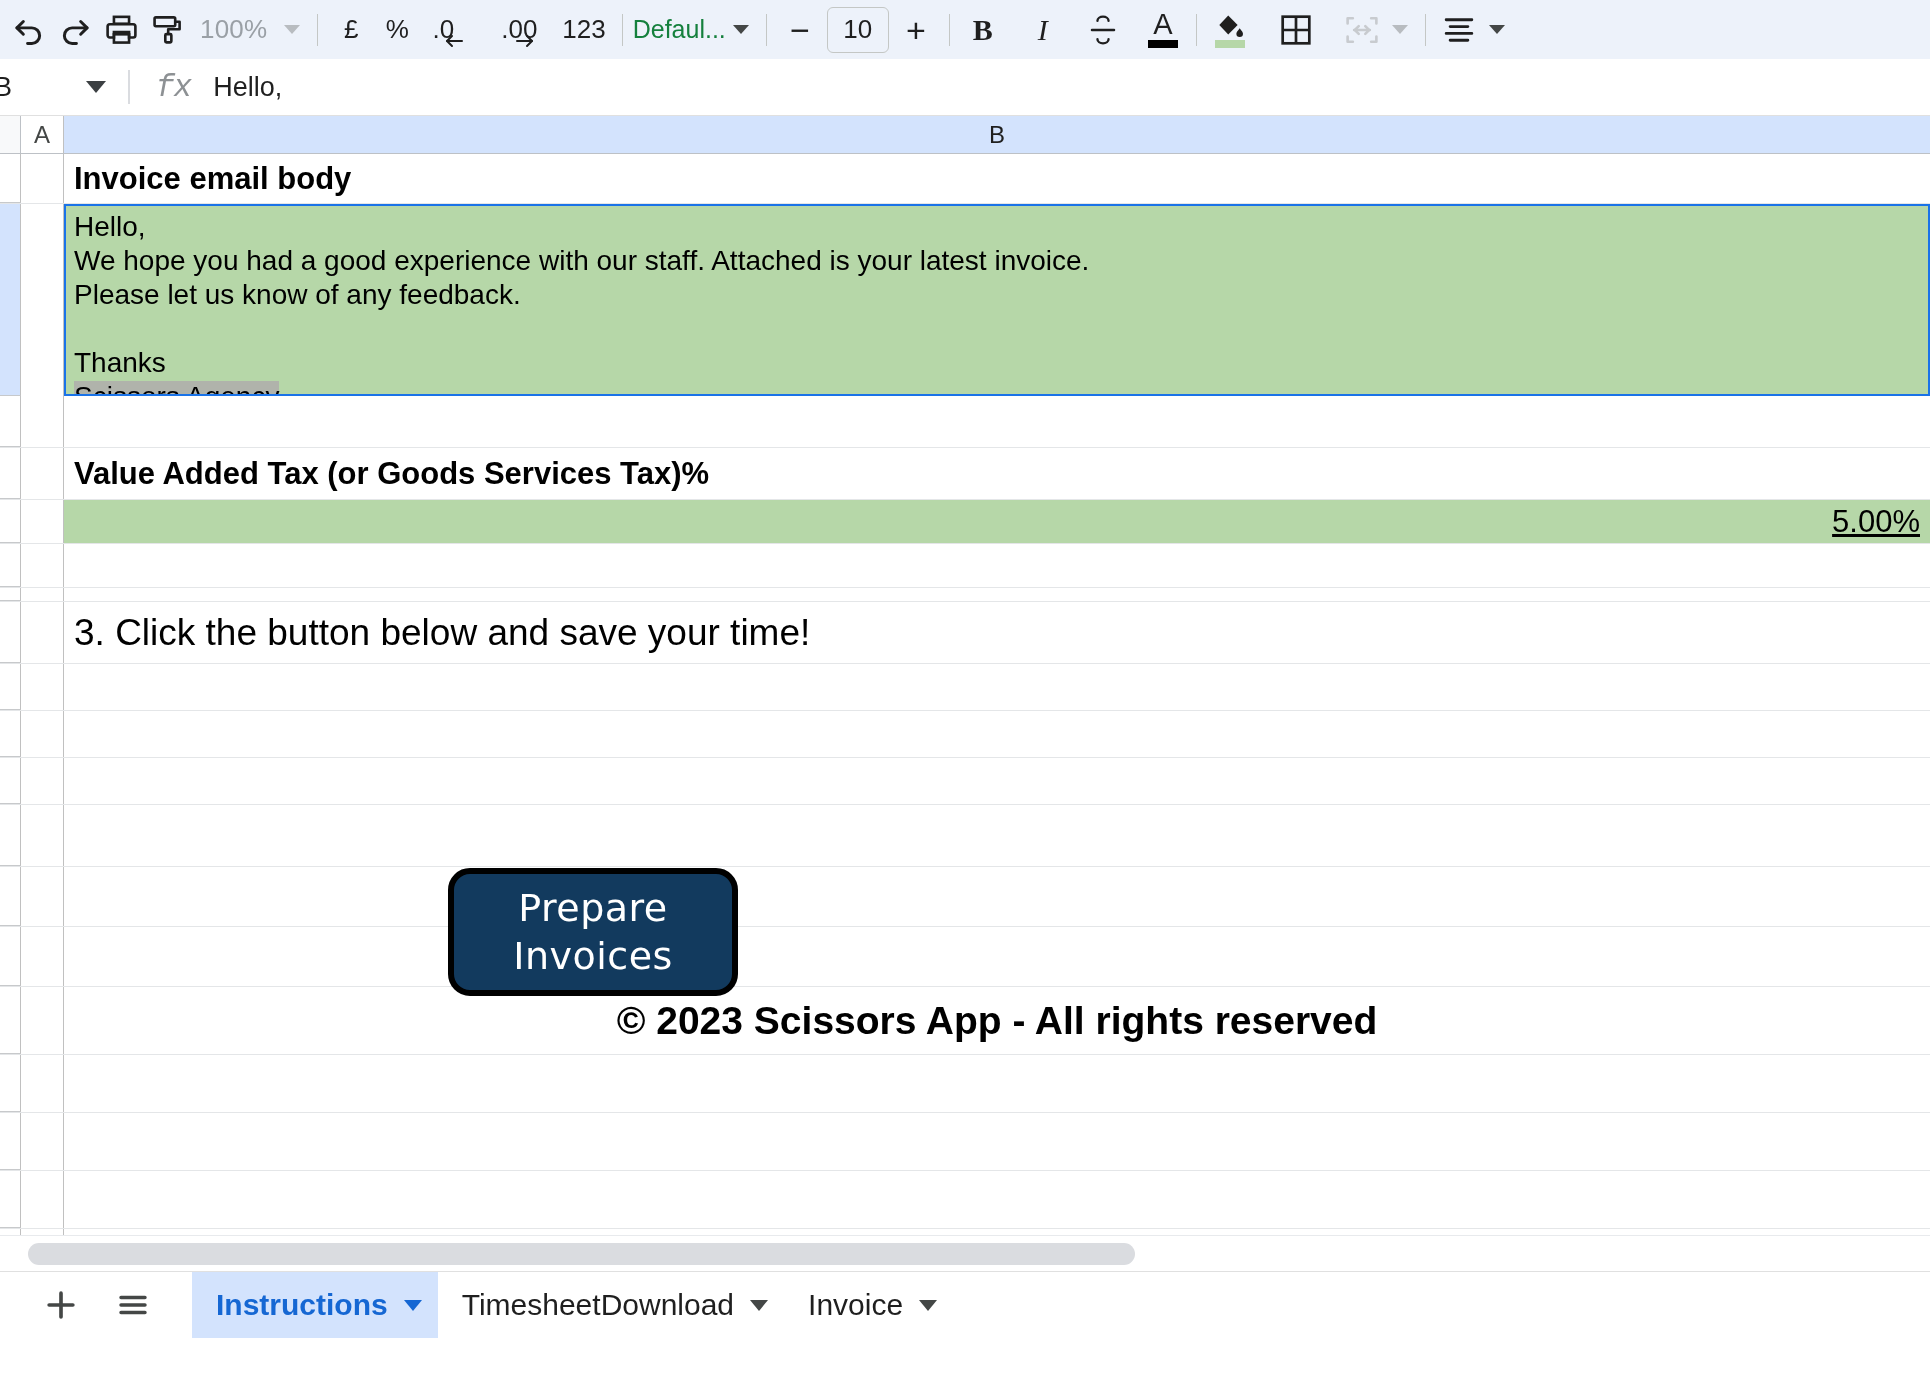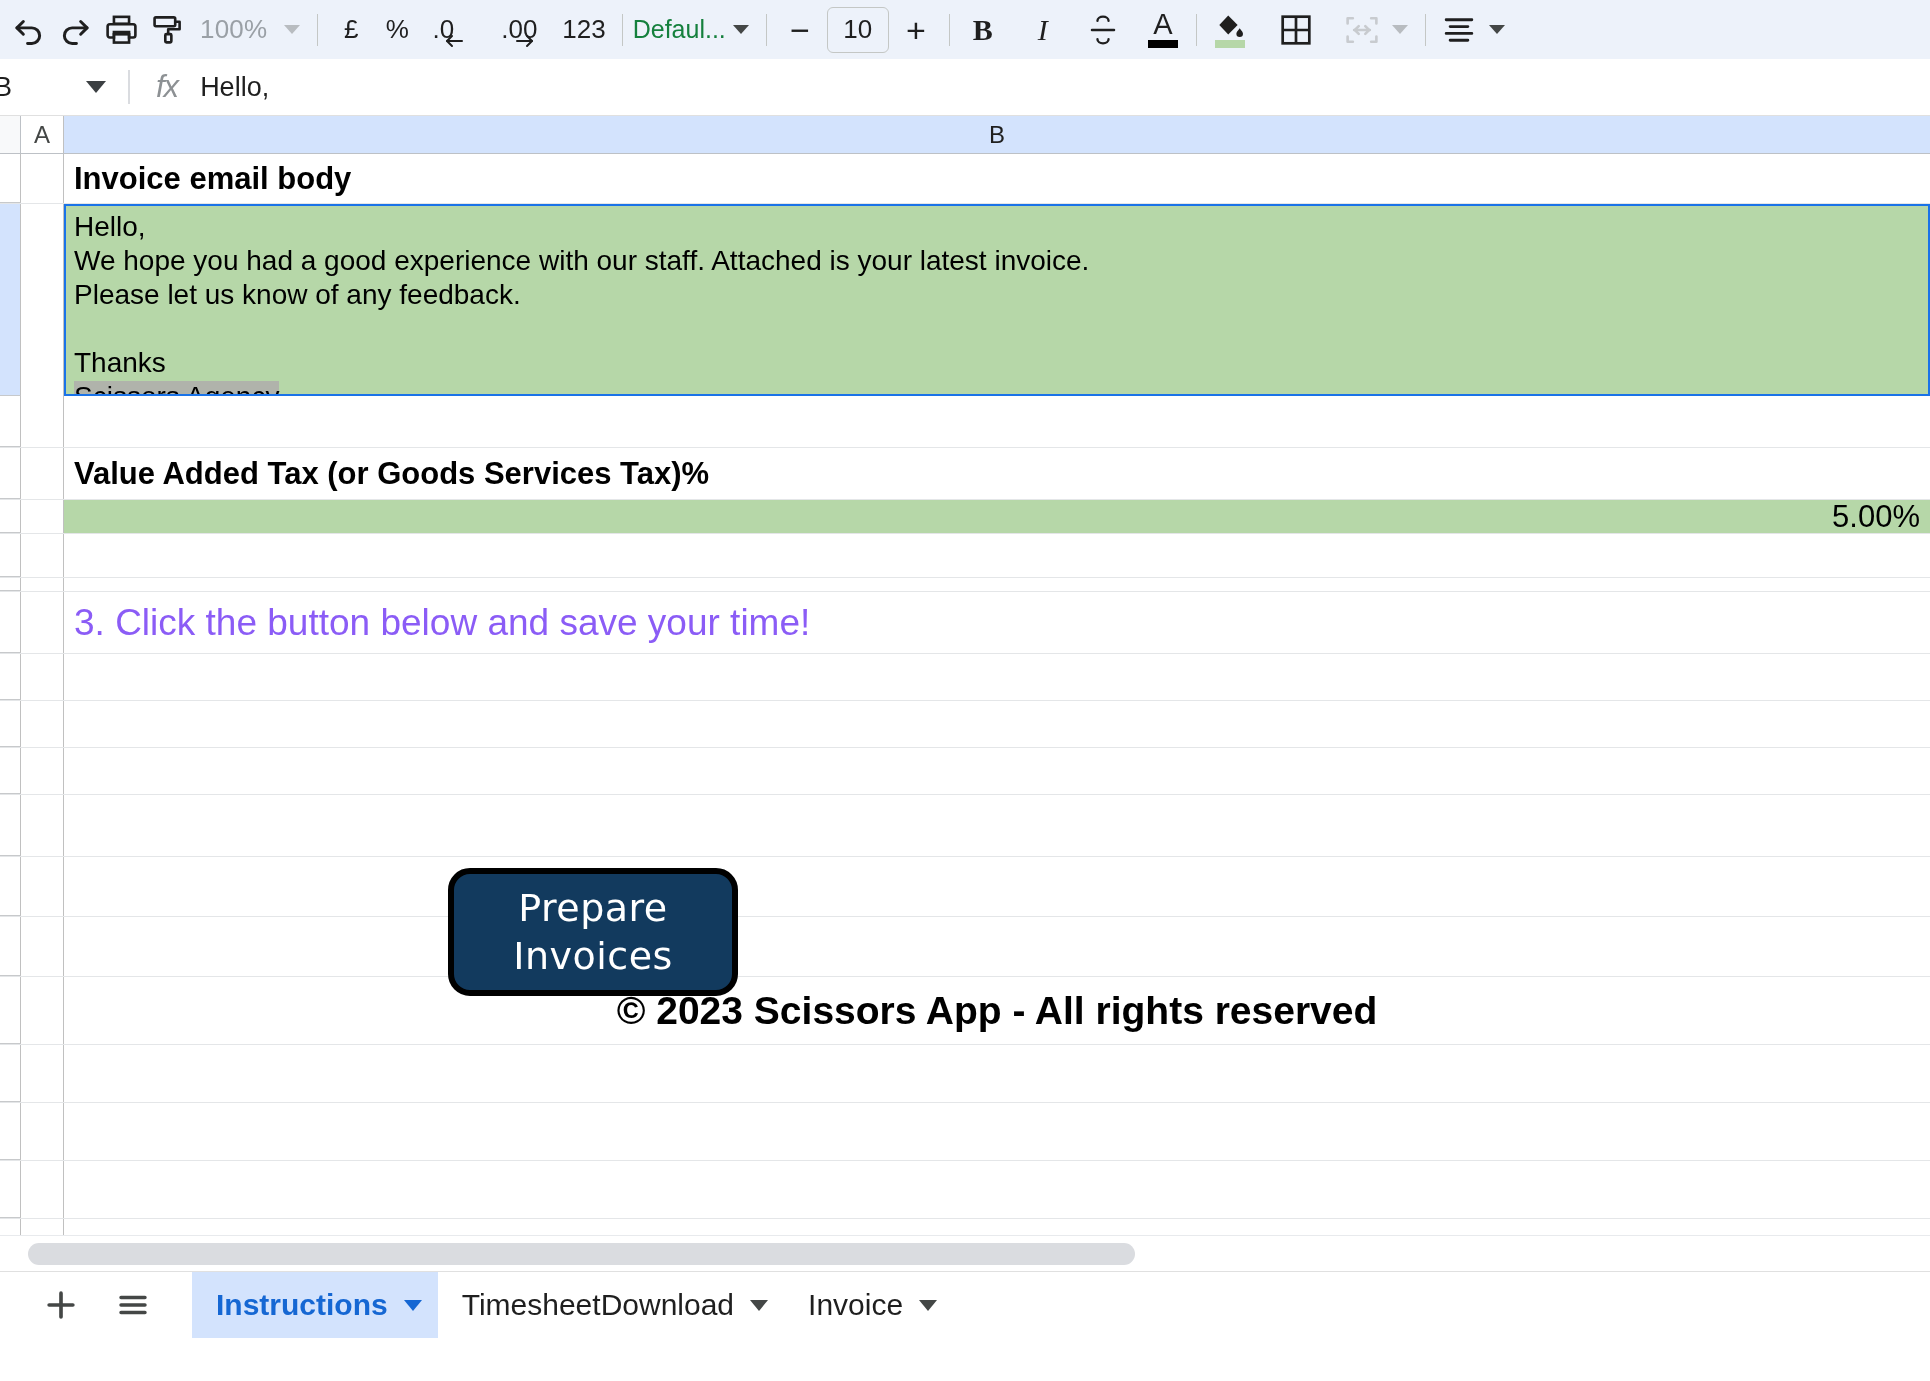--- a/index.html
+++ b/index.html
@@ -97,21 +97,21 @@
   .namebox-caret {
     position:absolute; right: 22px; top: 50%;
     transform: translateY(-50%);
     width:0;height:0;
     border-left: 10px solid transparent;
     border-right: 10px solid transparent;
     border-top: 12px solid #3c4043;
   }
   .fb-sep { width:2px; height:34px; background:#dadce0; }
   .fx {
-    font-family: Liberation Sans, sans-serif;
+    font-family: Liberation Mono, monospace;
     font-style: italic;
     font-size: 31px;
     color: #8d9194;
     padding: 0 22px 0 26px;
     letter-spacing: -1px;
   }
   .fb-input {
     font-size: 27px; color:#1f1f1f;
     flex: 1;
   }
@@ -191,21 +191,21 @@
 
   .vat-val {
     font-size: 31px; color:#000;
     text-align: right;
     padding-right: 10px;
     display:flex; align-items:center; justify-content:flex-end;
     height:100%;
   }
 
   .instr {
-    font-size: 37px; color:#8b5cf6;
+    font-size: 37px; color:#000000;
     padding-left: 10px;
     display:flex; align-items:center; height:100%;
   }
 
   .copyright {
     font-size: 39px; font-weight: bold; color:#000;
     display:flex; align-items:center; justify-content:center;
     height:100%;
   }
 
@@ -477,21 +477,21 @@
     </div>
 
     <div class="row" style="height:52px;">
       <div class="rh"></div>
       <div class="ca"></div>
       <div class="cb">
         <div class="cell-text bold">Value Added Tax (or Goods Services Tax)%</div>
       </div>
     </div>
 
-    <div class="row" style="height:34px;">
+    <div class="row" style="height:44px;text-decoration:underline;">
       <div class="rh"></div>
       <div class="ca"></div>
       <div class="cb green">
         <div class="vat-val">5.00%</div>
       </div>
     </div>
 
     <div class="row" style="height:44px;">
       <div class="rh"></div>
       <div class="ca"></div>

